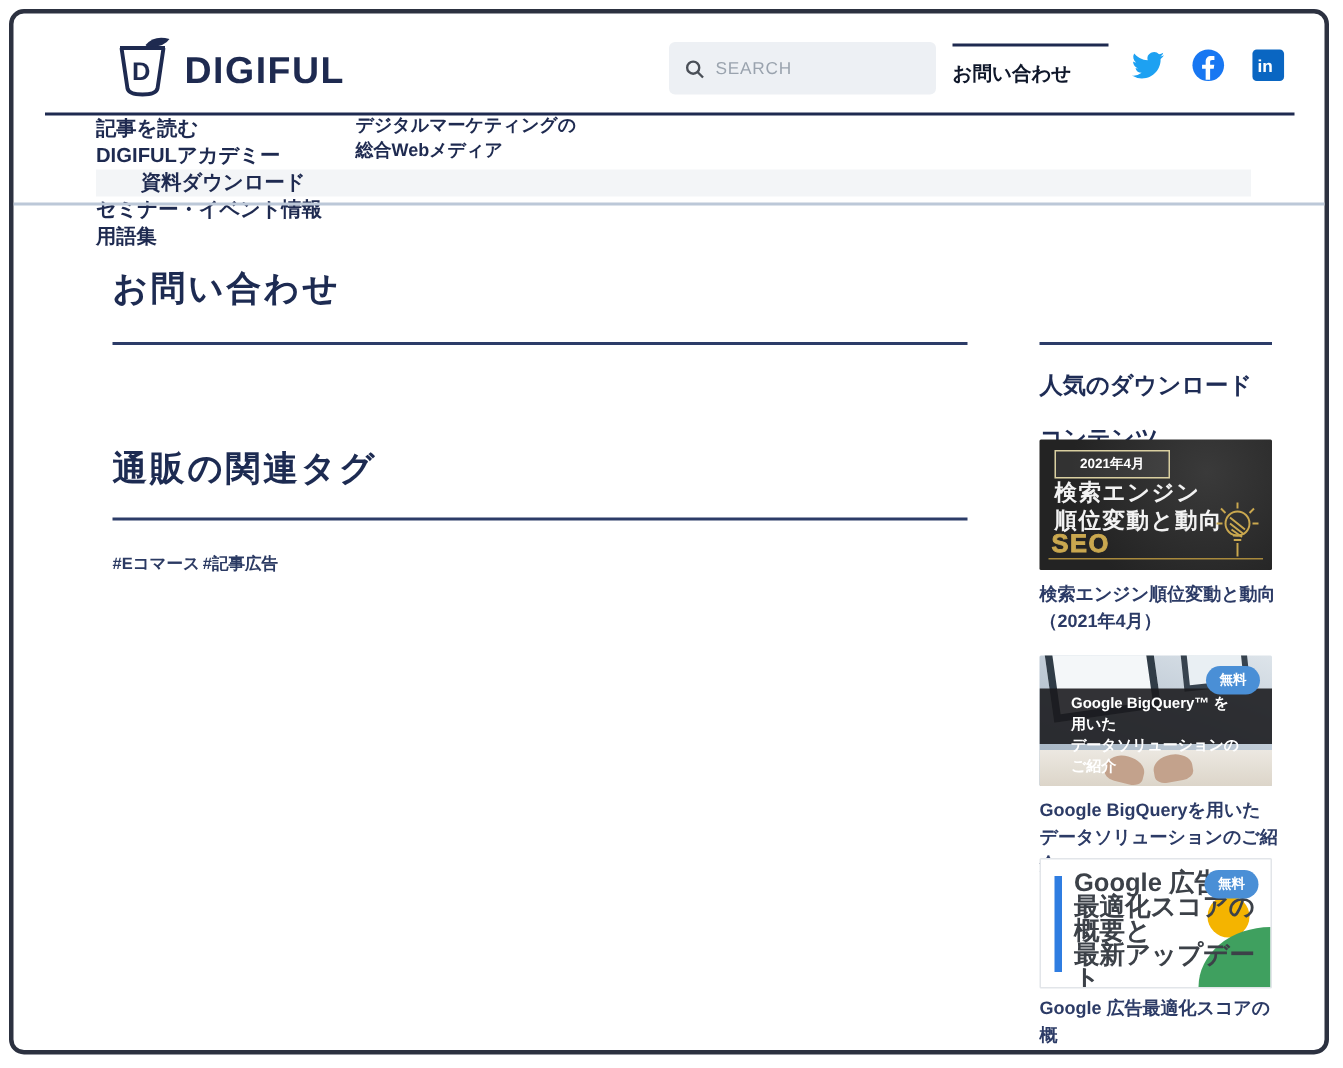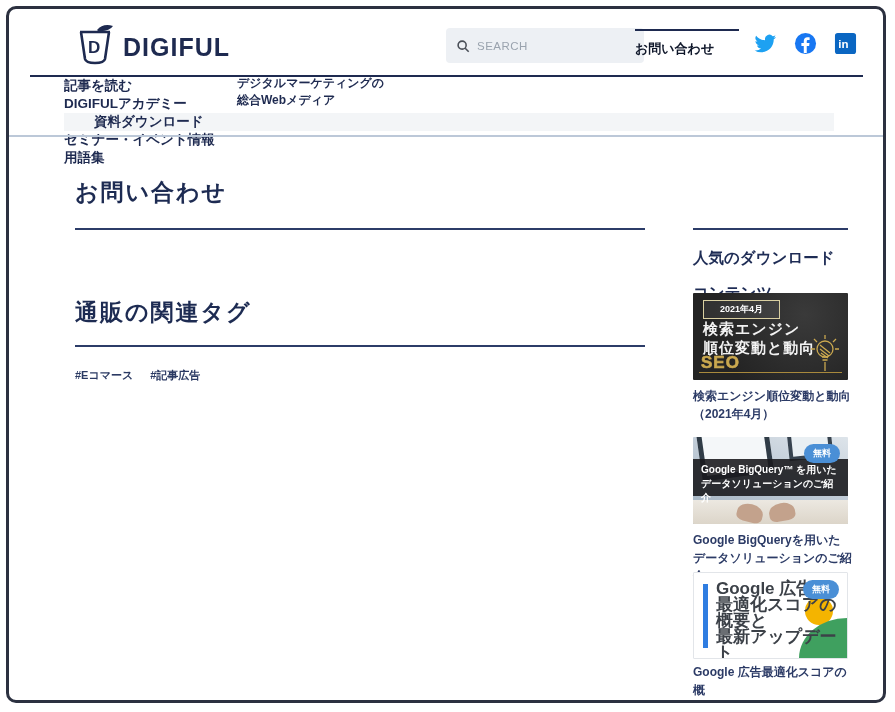--- a/index.html
+++ b/index.html
@@ -3,38 +3,38 @@
 <meta charset="utf-8">
 <style>
   * { margin:0; padding:0; box-sizing:border-box; }
   html,body { width:895px; height:712px; background:#fff; font-family:"Liberation Sans","DejaVu Sans",sans-serif; }
   .page { position:absolute; left:6px; top:6px; width:880px; height:697px; border:3px solid #2c3140; border-radius:10px; background:#fff; overflow:hidden; }
   .abs { position:absolute; }
 
   
   .brand-name { left:114px; top:24px; font-size:25px; font-weight:800; color:#1e2a50; letter-spacing:1px; cursor:pointer; }
   .tagline { left:228px; top:21px; font-size:12px; font-weight:600; color:#1e2a50; line-height:17px; white-space:pre-line;margin-top:45px; }
-  .search-box { left:437px; top:19px; width:198px; height:35px; background:#edf0f4; border-radius:4px; display:flex; align-items:center; padding:0 10px; }
+  .search-box { left:437px; top:19px; width:178px; height:35px; background:#edf0f4; border-radius:4px; display:flex; align-items:center; padding:0 10px; }
   .search-box input { border:none; outline:none; background:transparent; font-size:11.5px; letter-spacing:.5px; color:#3c4350; width:100%; margin-left:7px; font-family:inherit; }
   .search-box input::placeholder { color:#9aa3ae; }
   .contact { left:626px; top:20px; width:104px; border-top:2.5px solid #1e2a50; text-align:left; padding-top:9px; font-size:13px; font-weight:700; color:#0f172a; cursor:pointer; }
   .social { left:745px; top:23px; display:flex; gap:17px; }
   .social .sicon { width:23px; height:23px; cursor:pointer; }
   .header-divider { left:21px; top:66px; width:833px; height:2px; background:#1e2a50; }
 
   
   .nav { left:0; top:68px; width:880px; height:58px; display:flex; justify-content:space-between; padding:0 55px;flex-direction:column; }
   .nav-item { display:flex; align-items:center; height:100%; font-size:13.5px; font-weight:700; color:#1e2a50; cursor:pointer; }
   .nav-item.active { background:#f3f5f7; padding:0 30px; }
   .nav-bottom-line { left:0; top:126px; width:880px; height:2px; background:#bcc8d8; }
 
   
   .h-main { left:66px; font-size:23px; font-weight:800; color:#1d2b52; letter-spacing:2px; }
   .rule-main { left:66px; width:570px; height:2px; background:#2c3c68; }
-  .tags { left:66px; top:359px; display:flex; gap:17px; }
+  .tags { left:66px; top:359px; display:flex; gap:2px; }
   .tag { font-size:11px; font-weight:700; color:#2b3a63; cursor:pointer; }
 
   
   .rule-side { left:684px; top:219px; width:155px; height:2px; background:#2c3c68; }
   .side-title { left:684px; top:231px; width:170px; font-size:15.5px; font-weight:700; color:#1e2c55; line-height:35px; white-space:pre-line; }
   .thumb { left:684px; width:155px; height:87px; overflow:hidden; cursor:pointer; border-radius:1px; }
   .caption { left:684px; width:162px; font-size:12px; font-weight:700; color:#2c3b66; line-height:18px; white-space:pre-line; cursor:pointer; }
 
   
   .t1 { background:radial-gradient(circle at 72% 25%, #3a3a3a, #232323 70%); }
@@ -44,21 +44,21 @@
   .t1-line { position:absolute; left:6px; top:79px; width:143px; height:1px; background:#a8893c; }
   .t1-bulb { position:absolute; right:6px; top:38px; }
 
   
   .t2 { background:linear-gradient(200deg,#dde4ea 0%,#c2cdd8 40%,#9fb0bf 100%); }
   .t2-monitor { position:absolute; left:6px; top:-10px; width:72px; height:50px; background:#f4f7f9; border:5px solid #303c47; transform:rotate(-8deg); }
   .t2-screen2 { position:absolute; right:16px; top:-8px; width:44px; height:30px; background:#e9eff3; border:4px solid #37434f; transform:rotate(-6deg); }
   .t2-desk { position:absolute; left:0; bottom:0; width:100%; height:24px; background:linear-gradient(#ece8e1,#dcd5c9); }
   .t2-hand1 { position:absolute; left:44px; bottom:2px; width:26px; height:18px; background:#c3a28c; border-radius:50% 50% 30% 30%; transform:rotate(14deg); }
   .t2-hand2 { position:absolute; left:76px; bottom:3px; width:26px; height:18px; background:#c3a28c; border-radius:50% 50% 30% 30%; transform:rotate(-10deg); }
-  .t2-band { position:absolute; left:0; top:22px; width:100%; height:37px; background:rgba(26,26,29,.89); color:#fff; font-size:10px; font-weight:800; line-height:14px; padding:4px 8px; white-space:pre-line; }
+  .t2-band { position:absolute; left:0; top:22px; width:100%; height:37px; background:rgba(26,26,29,.89); color:#fff; font-size:10px; font-weight:800; line-height:14px; padding:4px 21px; white-space:pre-line; }
 
   
   .t3 { background:#fff; border:1px solid #e2e5e9; }
   .t3-bar { position:absolute; left:9px; top:11px; width:5px; height:64px; background:#2f7de1; }
   .t3-circle { position:absolute; right:14px; top:24px; width:28px; height:28px; border-radius:50%; background:#f4b400; z-index:1; }
   .t3-quarter { position:absolute; right:0; bottom:0; width:48px; height:40px; background:#3fa05f; border-top-left-radius:100%; z-index:1; }
   .t3-title { position:absolute; left:22px; top:8px; font-size:17px; font-weight:700; color:#3c4148; line-height:16px; white-space:pre-line; z-index:2; }
 
   .pill { position:absolute; right:8px; top:7px; background:#4a8fd6; color:#fff; font-size:9px; font-weight:700; padding:3px 9px; border-radius:10px; z-index:3; }
 </style>

